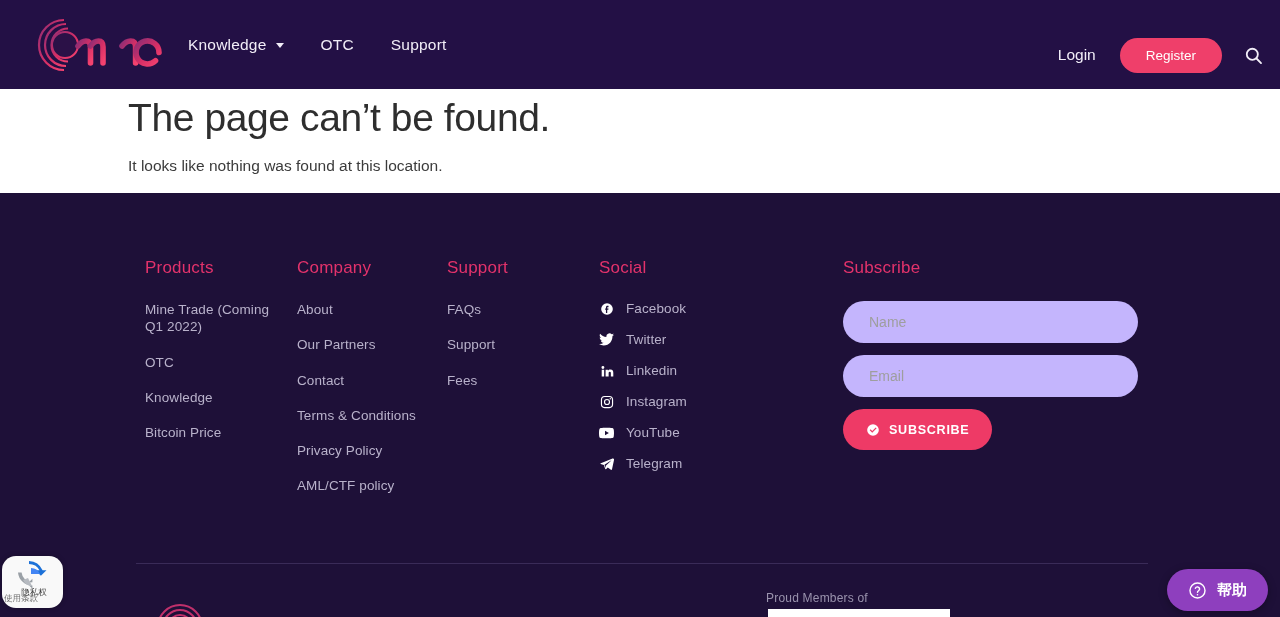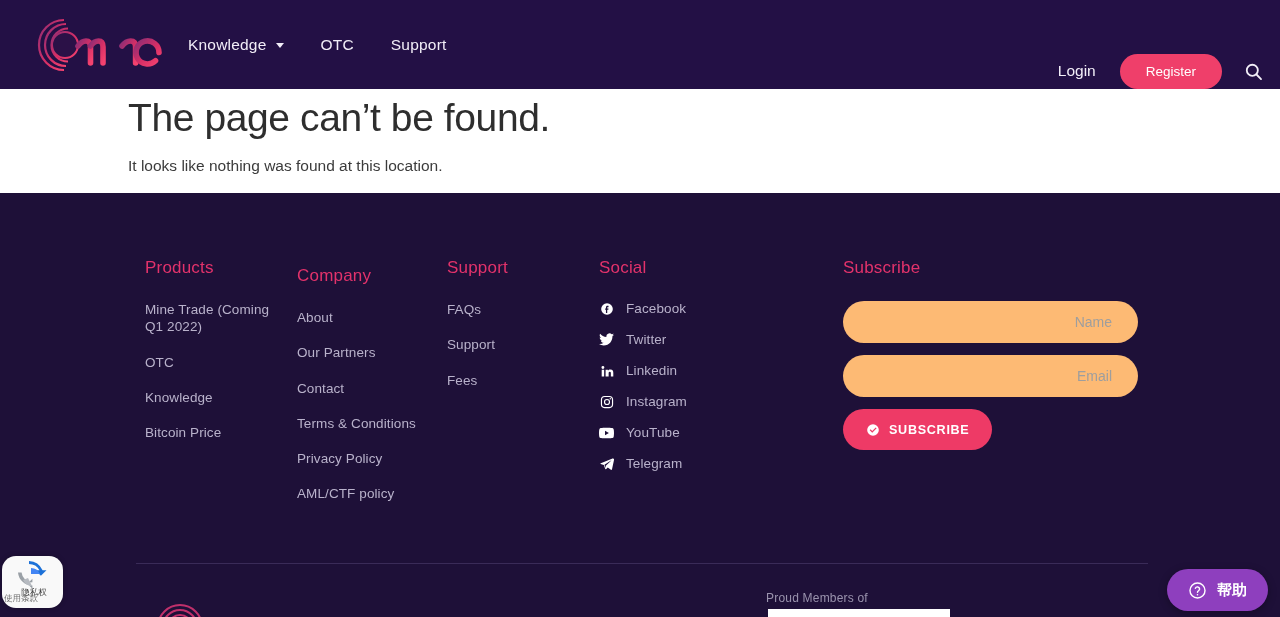--- a/index.html
+++ b/index.html
@@ -43,21 +43,21 @@
     display:inline-block;
     margin-left: 9px;
     width: 0; height: 0;
     border-left: 4.5px solid transparent;
     border-right: 4.5px solid transparent;
     border-top: 5.5px solid #f2eef8;
     position: relative; top: 1px;
   }
 
   .header-right {
-    position: absolute; right: 0; top: 16px; height: 110px;
+    position: absolute; right: 0; top: 0; height: 110px;
     display: flex; align-items: center;
   }
   .login-link {
     color: #f2eef8; font-size: 15.5px; cursor: pointer; white-space: nowrap;
   }
   .register-btn {
     margin-left: 24px;
     background: #ef3f6a;
     color: #ffffff;
     font-size: 13.5px;
@@ -101,21 +101,21 @@
     position: absolute; top: 193px; left: 0;
     width: 1280px; height: 424px;
     background: #1e1038;
   }
   .footer-cols {
     position: absolute; top: 57px; left: 0; width: 1280px;
     height: 300px;
   }
   .col { position: absolute; top: 8px; }
   .col-products  { left: 145px; width: 140px; }
-  .col-company   { left: 297px; width: 150px; margin-top: 8px; }
+  .col-company   { left: 297px; width: 150px; }
   .col-support   { left: 447px; width: 140px; }
   .col-social    { left: 599px; width: 200px; }
   .col-subscribe { left: 843px; width: 310px; }
 
   .col-head {
     font-size: 17px;
     color: #e3326b;
     margin-bottom: 23px;
     letter-spacing: .2px;
     white-space: nowrap;
@@ -141,27 +141,26 @@
     margin-right: 12px;
     flex: 0 0 15px;
   }
   .social-lbl { font-size: 13.5px; color: #b9b2cb; letter-spacing:.1px; }
 
   .sub-input {
     display: block;
     width: 295px; height: 42px;
     border: none; outline: none;
     border-radius: 21px;
-    background: #fdba74;
+    background: #c4b5fd;
     padding: 0 26px;
     font-size: 14px;
     color: #333;
     font-family: "Liberation Sans", sans-serif;
     margin-bottom: 12px;
-    text-align: right;
   }
   .sub-input::placeholder { color: #9e9e9e; }
   .subscribe-btn {
     margin-top: 9px;
     background: #ee3a66;
     color:#fff;
     border:none;
     border-radius: 22px;
     height: 41px;
     padding: 0 23px;

